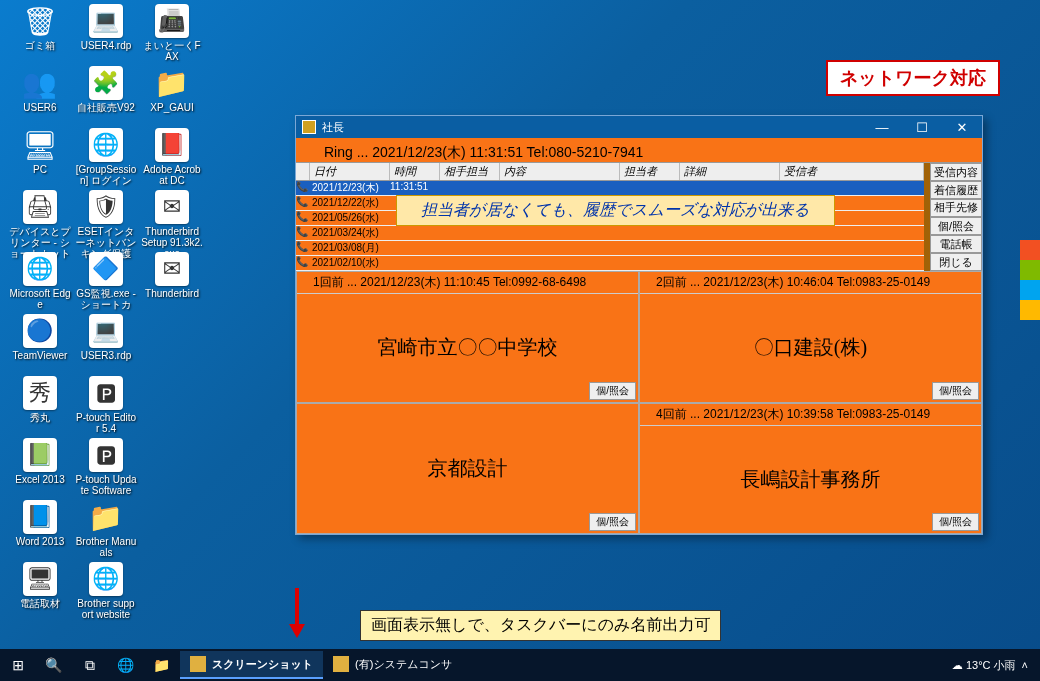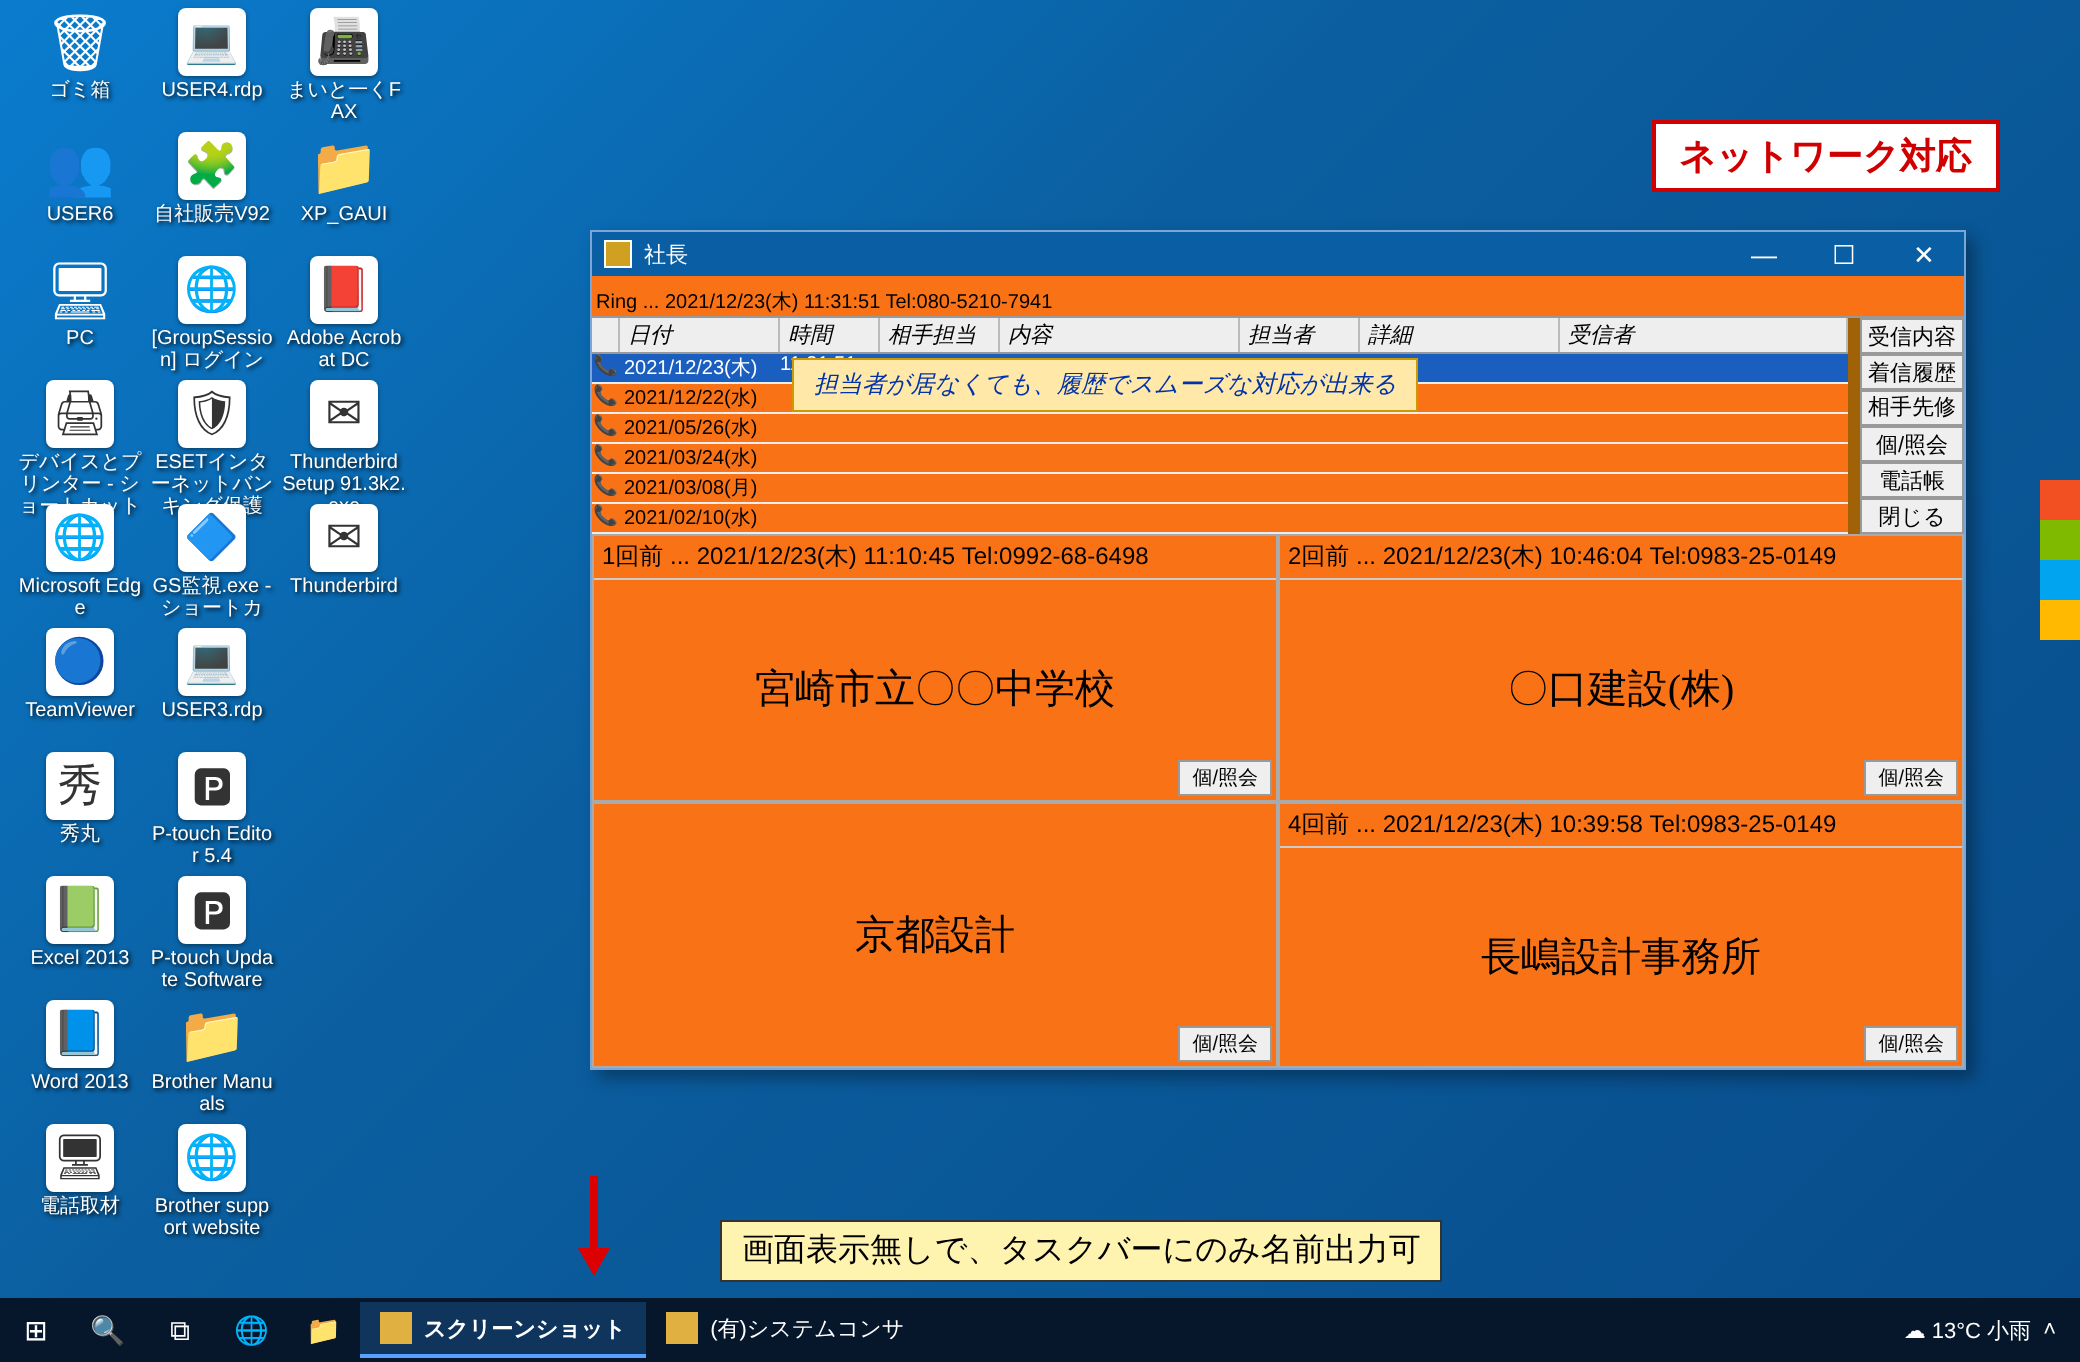--- a/index.html
+++ b/index.html
@@ -76,21 +76,21 @@
   background:#0a5ea3;
   display:flex; align-items:center;
   color:#fff; font-size:11px;
   padding-left:6px;
 }
 .titlebar .ticon { width:14px;height:14px;background:#d0a020;margin-right:6px;border:1px solid #fff;}
 .titlebar .sp { flex:1; }
 .titlebar .wbtn { width:40px; text-align:center; font-size:13px; cursor:pointer; }
 
 .ring-line {
-  font-size:10px; padding: 6px 10px 0 2px;
+  font-size:14px; padding: 6px 10px 0 28px;
   font-family: "Meiryo", sans-serif;
 }
 .big-name {
   font-size: 40px;
   text-align:center;
   font-weight: 600;
   font-style: italic;
   padding: 10px 0 16px 0;
   font-family: "MS PMincho", serif;
 }
@@ -103,43 +103,43 @@
 }
 .hist-head { display:flex; background:#eee; border-bottom:1px solid #999; }
 .hist-head div { border-right:1px solid #bbb; padding:1px 4px;font-style:italic; }
 .hist-row { display:flex; border-bottom:1px solid #eee; font-size:10px; cursor:pointer;}
 .hist-row.sel { background:#1a5fbf; color:#fff; }
 .hist-row .c-ic { width:14px; text-align:center; }
 .hist-row .c-date { width:80px; padding-left:2px;}
 .hist-row .c-time { width:50px; }
 .hist-overlay {
   position:absolute;
-  left:100px; top:20px;
+  left:100px; top:32px;
   background:#ffe8a8;
   border:1px solid #cc9900;
-  padding: 4px 10px;
-  font-size:12px;
+  padding: 4px 24px;
+  font-size:16px;
   color:#0033aa;
   font-style: italic;
 }
 .side-btns {
   width:58px;
   display:flex; flex-direction:column;
   border-left:6px solid #a16207;
 }
 .side-btns button {
   font-size:11px; height:18px;
   background:#efefef; border:1px solid #999;
   cursor:pointer; margin:0;
 }
 
 
 .quads { flex:1; display:grid; grid-template-columns:1fr 1fr; grid-template-rows:1fr 1fr; }
 .quad { border:1px solid #aaa; position:relative; display:flex; flex-direction:column; }
-.q-head { font-size:12px; padding:2px 4px; border-bottom:1px solid #ccc; }
+.q-head { font-size:12px; padding:2px 16px; border-bottom:1px solid #ccc; }
 .q-body { flex:1; display:flex; align-items:center; justify-content:center; font-size:20px; font-family:"MS PMincho",serif; }
 .q-btn { position:absolute; right:2px; bottom:2px; font-size:10px; background:#efefef; border:1px solid #999; padding:1px 6px; cursor:pointer;}
 
 
 .arrow {
   position:absolute;
   left:289px; top:588px;
   width:16px; height:50px;
 }
 .arrow .shaft { position:absolute; left:6px; top:0; width:4px; height:38px; background:#d00; }

